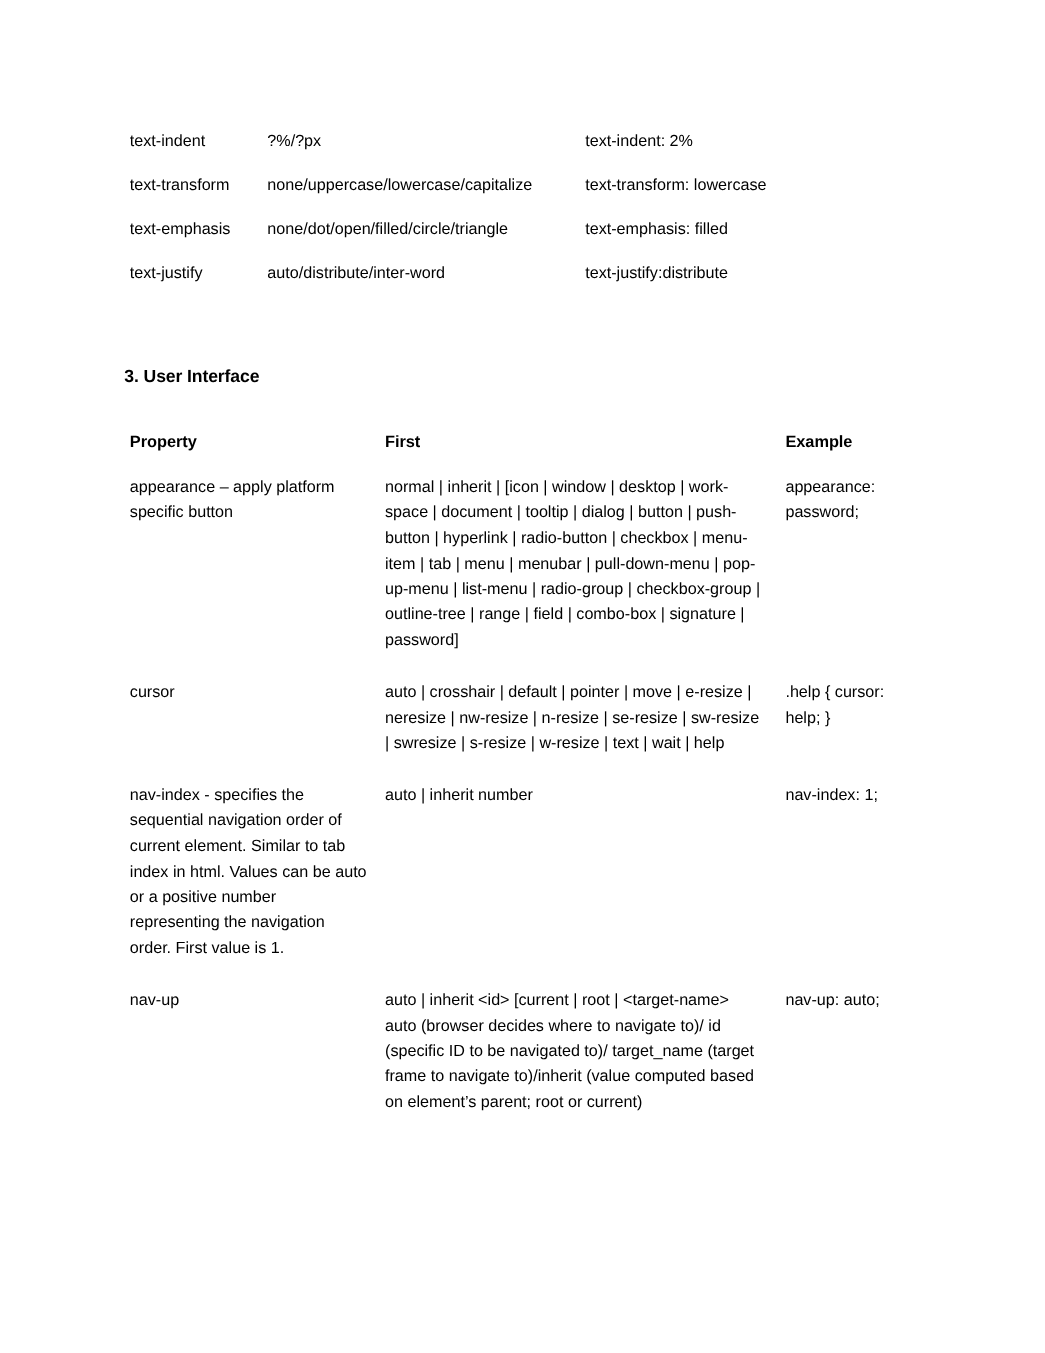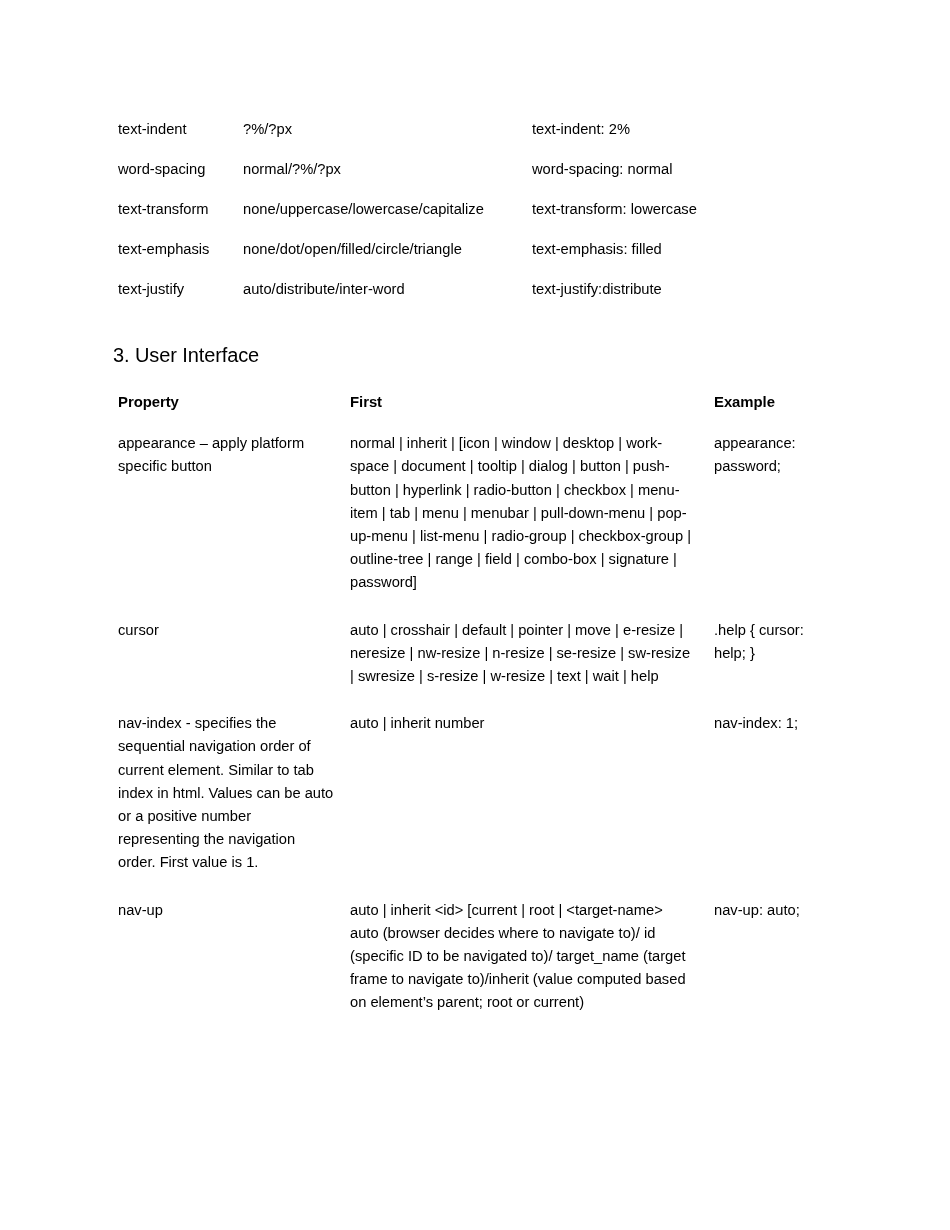--- a/index.html
+++ b/index.html
@@ -56,23 +56,23 @@
     overflow-wrap: break-word;
     word-break: break-word;
   }
   .tbl-text tr:last-child td { padding-bottom: 0; margin-left: 12px; }
   .tbl-text td.col-values { padding-right: 8px; }
 
   
   .section-heading {
     position: absolute;
     left: 113px;
-    top: 344px;
-    font-size: 20px;
-    font-weight: normal;
+    top: 332px;
+    font-size: 16px;
+    font-weight: bold;
     letter-spacing: -0.1px;
     line-height: 22px;
   }
 
   
   .tbl-ui {
     position: absolute;
     left: 118px;
     top: 391px;
     width: 716px;
@@ -107,25 +107,20 @@
     <colgroup>
       <col class="c1">
         <col class="c2">
         <col class="c3">
     </colgroup>
     <tbody>
       <tr>
         <td class="col-prop">text-indent</td>
         <td class="col-values">?%/?px</td>
         <td class="col-example">text-indent: 2%</td>
-      </tr>
-      <tr>
-        <td class="col-prop">word-spacing</td>
-        <td class="col-values">normal/?%/?px</td>
-        <td class="col-example">word-spacing: normal</td>
       </tr>
       <tr>
         <td class="col-prop">text-transform</td>
         <td class="col-values">none/uppercase/lowercase/capitalize</td>
         <td class="col-example">text-transform: lowercase</td>
       </tr>
       <tr>
         <td class="col-prop">text-emphasis</td>
         <td class="col-values">none/dot/open/filled/circle/triangle</td>
         <td class="col-example">text-emphasis: filled</td>

